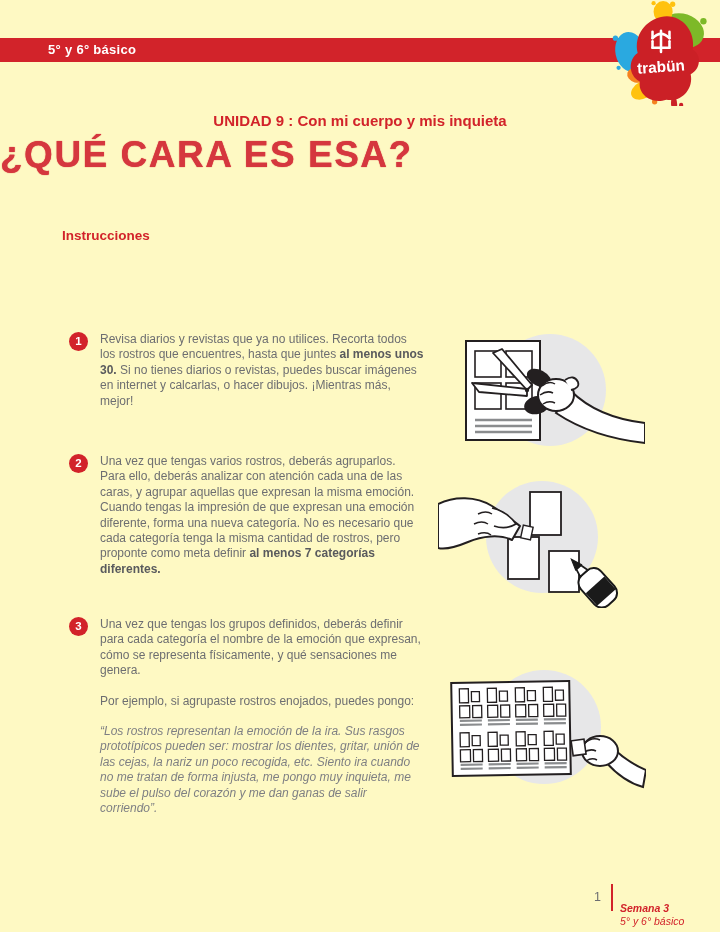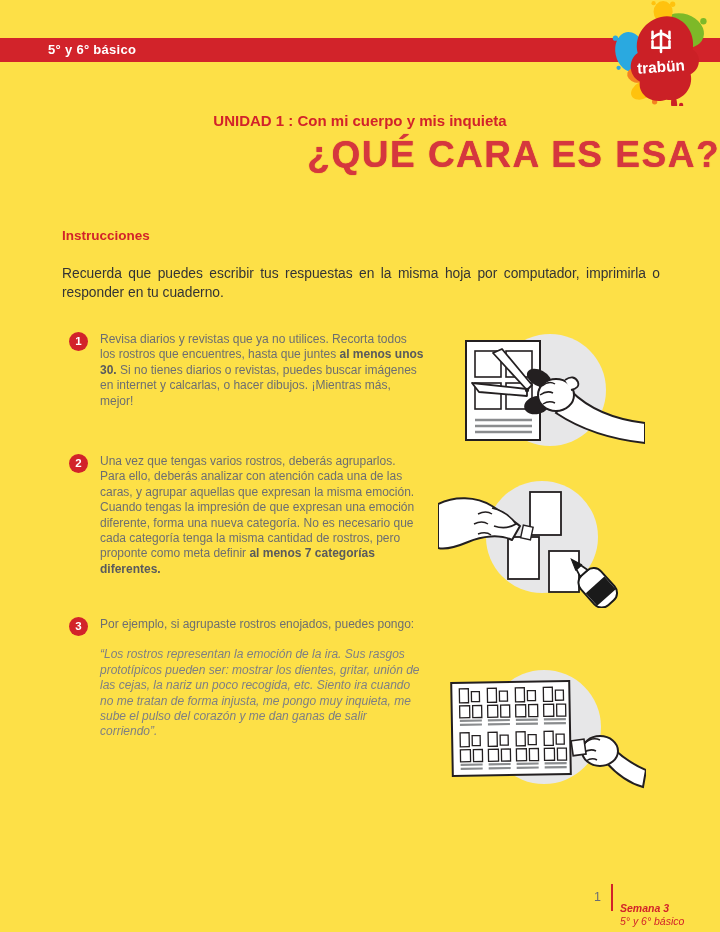--- a/index.html
+++ b/index.html
@@ -1,35 +1,35 @@
 <!DOCTYPE html>
 <html><head>
 <meta charset="utf-8">
 <style>
   html,body{margin:0;padding:0;background:#ffffff;}
-  .page{position:relative;width:720px;height:932px;background:#fde047;overflow:hidden;
+  .page{position:relative;width:720px;height:932px;background:#fef9c3;overflow:hidden;
         font-family:"Liberation Sans",sans-serif;-webkit-font-smoothing:antialiased;}
 
   
   .top-band{position:absolute;left:0;top:38px;width:720px;height:24px;background:#d2232a;}
   .band-label{position:absolute;left:48px;top:0;line-height:24px;color:#fff;
               font-size:13px;font-weight:600;letter-spacing:.3px;}
   .logo{position:absolute;left:608px;top:0;width:106px;height:106px;}
 
   
   .unit-line{position:absolute;left:0;top:112px;width:720px;text-align:center;
              color:#d2232a;font-size:15px;font-weight:700;}
   .unit-line .prefix{font-weight:800;}
-  .main-title{position:absolute;left:0;top:134px;width:720px;text-align:right;
+  .main-title{position:absolute;left:0;top:134px;width:720px;text-align:left;
               color:#d5373e;font-size:37px;font-weight:800;letter-spacing:1.5px;
               text-shadow:0 0 1px #d2232a;}
 
   
   .instructions{position:absolute;left:62px;top:228px;width:598px;}
-  .instructions .ins-head{margin:0 0 22px;color:#d2232a;font-size:13.5px;font-weight:700;}
+  .instructions .ins-head{margin:0 0 5px;color:#d2232a;font-size:13.5px;font-weight:700;}
   .instructions .ins-body{margin:0;color:#333335;font-size:13.8px;line-height:18.5px;
                           text-align:justify;}
 
   
   .step-badge{position:absolute;width:19px;height:19px;border-radius:50%;background:#d2232a;
               color:#fff;font-size:11.5px;font-weight:700;text-align:center;line-height:19px;}
   .b1{left:69px;top:332px;} .b2{left:69px;top:454px;} .b3{left:69px;top:617px;}
   .step-text{position:absolute;left:100px;width:324px;color:#6d6e71;
              font-size:12px;line-height:15.4px;}
   .s1{top:332px;} .s2{top:454px;} .s3{top:617px;}
@@ -80,26 +80,25 @@
       <path d="M42,36 Q50,28 58,36"></path>
       <path d="M42,36 V30"></path>
         <path d="M58,36 V30"></path>
       <path d="M42,45 H58"></path>
       <path d="M42,45 V39"></path>
         <path d="M58,45 V39"></path>
     </g>
     <text x="50" y="68" text-anchor="middle" font-family="Liberation Sans, sans-serif" font-size="14.5" font-weight="700" fill="#ffffff" transform="rotate(-4 50 64)">trabün</text>
   </svg>
 
-  <div class="unit-line"><span class="prefix">UNIDAD 1</span><span> : Con mi cuerpo y mis inquieta</span></div>
+  <div class="unit-line"><span class="prefix">UNIDAD 9</span><span> : Con mi cuerpo y mis inquieta</span></div>
   <div class="main-title">¿QUÉ CARA ES ESA?</div>
 
   <div class="instructions">
     <p class="ins-head">Instrucciones</p>
-    <p class="ins-body">Recuerda que puedes escribir tus respuestas en la misma hoja por computador, imprimirla o responder en tu cuaderno.</p>
   </div>
 
   <div class="step-badge b1">1</div>
   <div class="step-text s1"><span>Revisa diarios y revistas que ya no utilices. Recorta todos los rostros que encuentres, hasta que juntes </span><b>al menos unos 30.</b><span> Si no tienes diarios o revistas, puedes buscar imágenes en internet y calcarlas, o hacer dibujos. ¡Mientras más, mejor!</span></div>
 
   <svg class="illustration i1" viewBox="0 0 207 127">
     <circle cx="112" cy="63" r="56" fill="#e7e7e8"></circle>
     <g>
       <rect x="28" y="14" width="74" height="99" fill="#fff" stroke="#231f20" stroke-width="2"></rect>
       <rect x="37" y="24" width="26" height="26" fill="#fff" stroke="#231f20" stroke-width="1.6"></rect>
@@ -140,20 +139,21 @@
     <g transform="translate(152,116) rotate(-42)">
       <rect x="-13" y="-9" width="27" height="40" rx="10" fill="#fff" stroke="#1a1a1a" stroke-width="2"></rect>
       <rect x="-12" y="7" width="25" height="17" fill="#1a1a1a"></rect>
       <polygon points="-5,-9 5,-9 3,-17 -3,-17" fill="#fff" stroke="#1a1a1a" stroke-width="1.8" stroke-linejoin="round"></polygon>
       <polygon points="-4,-17 4,-17 0,-28" fill="#1a1a1a" stroke="#1a1a1a" stroke-width="1"></polygon>
     </g>
   </svg>
 
   <div class="step-badge b3">3</div>
   <div class="step-text s3">
+    <p>Una vez que tengas los grupos definidos, deberás definir para cada categoría el nombre de la emoción que expresan, cómo se representa físicamente, y qué sensaciones me genera.</p>
     <p>Por ejemplo, si agrupaste rostros enojados, puedes pongo:</p>
     <p class="quote">“Los rostros representan la emoción de la ira. Sus rasgos prototípicos pueden ser: mostrar los dientes, gritar, unión de las cejas, la nariz un poco recogida, etc. Siento ira cuando no me tratan de forma injusta, me pongo muy inquieta, me sube el pulso del corazón y me dan ganas de salir corriendo”.</p>
   </div>
 
   <svg class="illustration i3" viewBox="0 0 214 144">
     <circle cx="112" cy="71" r="57" fill="#e7e7e8"></circle>
     <g transform="rotate(-1 79 72)">
       <rect x="20" y="26" width="118" height="93" fill="#fff" stroke="#231f20" stroke-width="2"></rect>
       <g fill="#fff" stroke="#231f20" stroke-width="1.3">
         <g transform="translate(28,32)">

